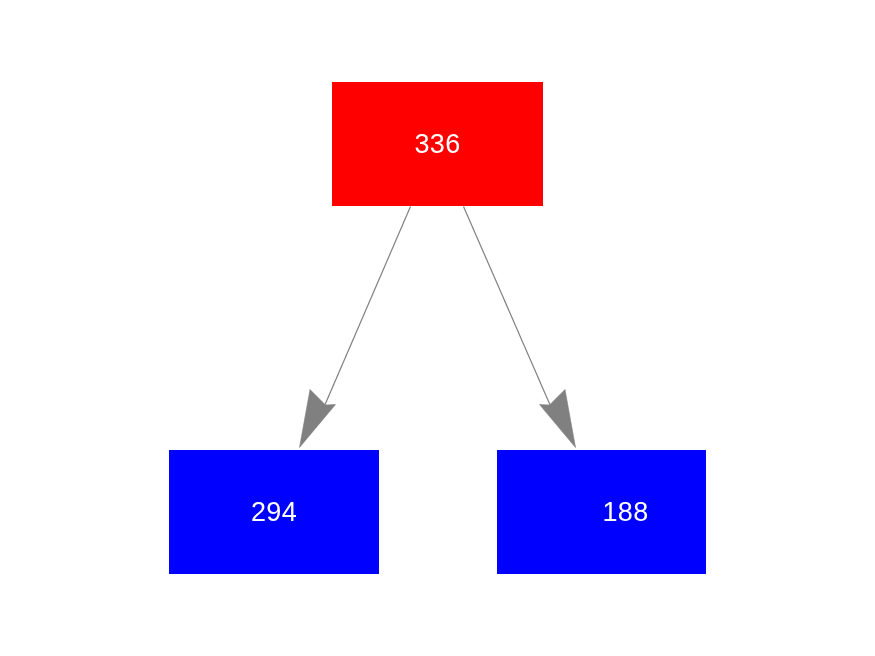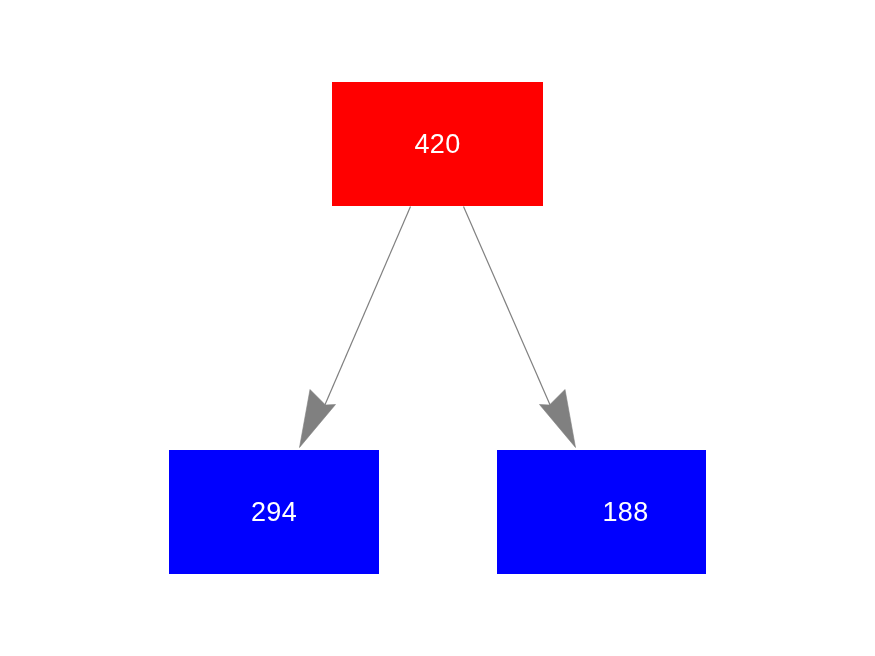--- a/index.html
+++ b/index.html
@@ -78,21 +78,21 @@
       <polygon fill="#808080" stroke="#808080" stroke-width="0.6" points="299.5,447.5 310.0,389.5 325.5,405.0 335.5,404.5"></polygon>
     </g>
 
     <g>
       <path d="M463.5,206.5 L552.5,410.5" fill="none" stroke="#808080" stroke-width="1.2"></path>
       <polygon fill="#808080" stroke="#808080" stroke-width="0.6" points="575.5,447.5 565.0,389.5 549.5,405.0 539.5,404.5"></polygon>
     </g>
   </svg>
 
   <div class="node-rect" id="node-root">
-    <span class="node-label">420</span>
+    <span class="node-label">336</span>
   </div>
 
   <div class="node-rect" id="node-left">
     <span class="node-label">294</span>
   </div>
 
   <div class="node-rect" id="node-right">
     <span class="node-label">188</span>
   </div>
 

